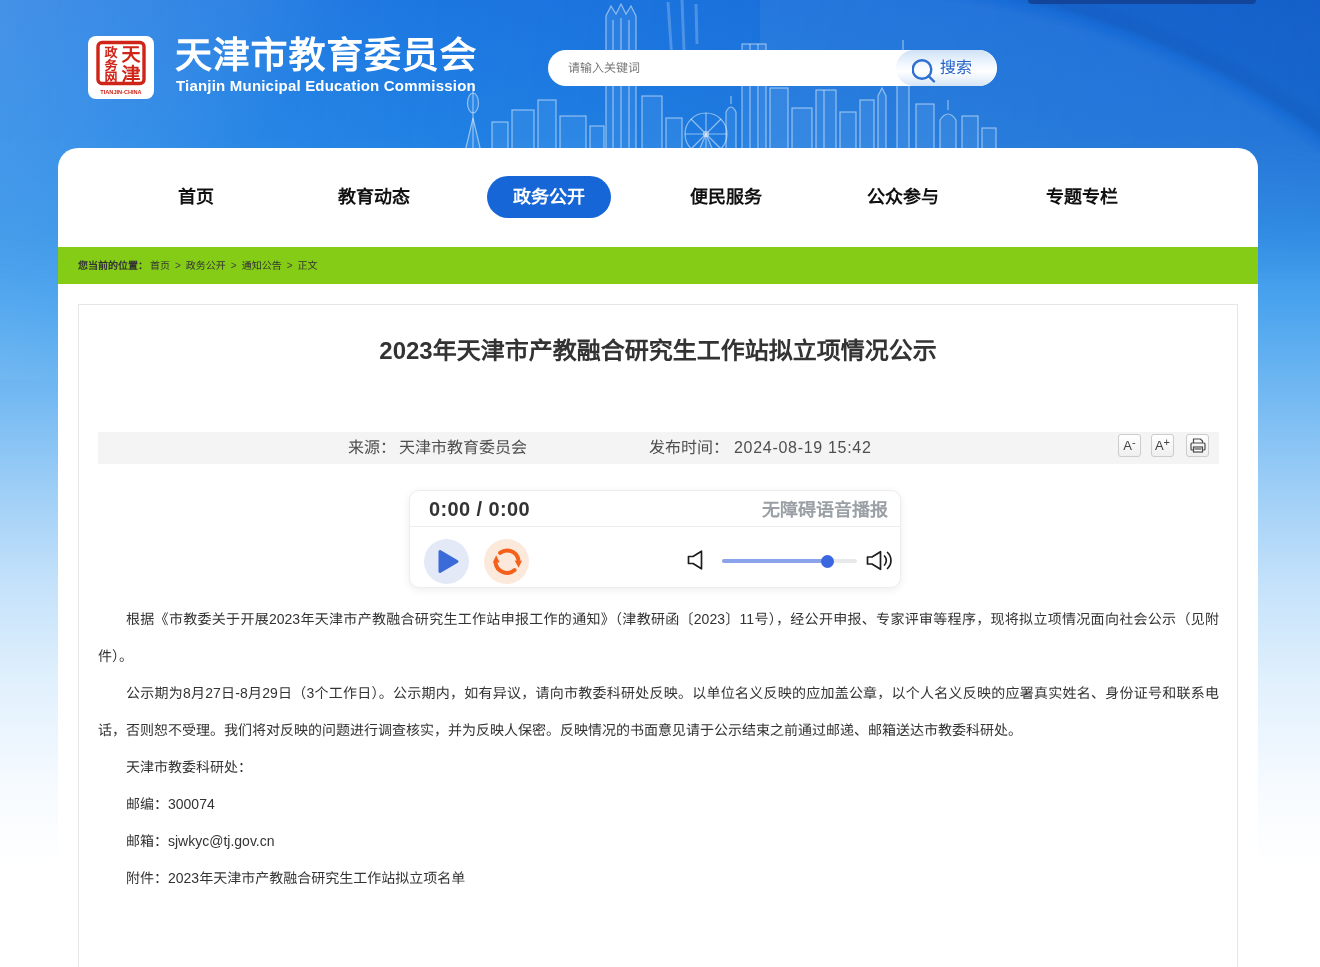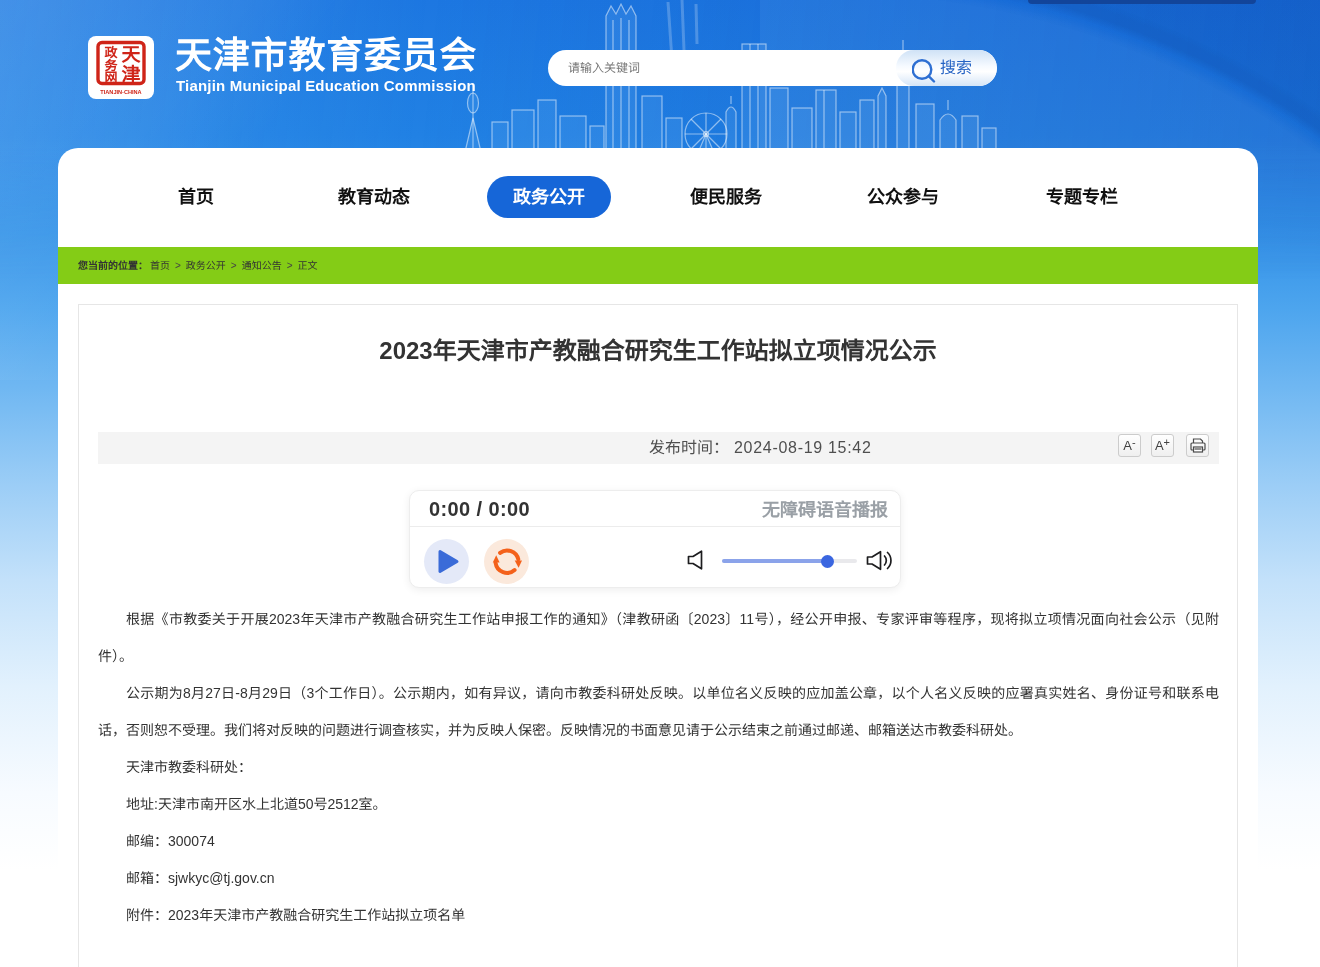--- a/index.html
+++ b/index.html
@@ -165,20 +165,21 @@
     <span style="left:316px">教育动态</span>
     <span style="left:668px">便民服务</span>
     <span style="left:845px">公众参与</span>
     <span style="left:1024px">专题专栏</span>
   </div>
   <div class="pill">政务公开</div>
   <div class="crumb"><b>您当前的位置：</b><span style="margin-left:2px">首页</span><span class="sep">&gt;</span>政务公开<span class="sep">&gt;</span>通知公告<span class="sep">&gt;</span>正文</div>
   <div class="panel">
     <div class="title">2023年天津市产教融合研究生工作站拟立项情况公示</div>
     <div class="meta">
+      <span class="m1">来源：<span style="margin-left:3px">天津市教育委员会</span></span>
       <span class="m2">发布时间：<span style="margin-left:5px;letter-spacing:0.7px">2024-08-19 15:42</span></span>
       <span class="mbtn" style="left:1020px">A<i>-</i></span>
       <span class="mbtn" style="left:1053px">A<i>+</i></span>
       <span class="mbtn" style="left:1088px"><svg width="16" height="15" viewBox="0 0 16 15" fill="none" stroke="#4a4a4a" stroke-width="1.2">
             <path d="M3.5 5 V1 h7 l2 2 V5"></path>
             <rect x="1" y="5" width="14" height="7" rx="1"></rect>
             <rect x="3.5" y="9" width="9" height="5" fill="#fff"></rect>
             <line x1="4.5" y1="11" x2="11.5" y2="11"></line>
           </svg></span>
     </div>
@@ -208,19 +209,18 @@
           <span class="fill"></span>
           <span class="thumb"></span>
         </span>
     </div>
     <div class="art">
       <div class="ind jus">根据《市教委关于开展2023年天津市产教融合研究生工作站申报工作的通知》（津教研函〔2023〕11号），经公开申报、专家评审等程序，现将拟立项情况面向社会公示（见附</div>
       <div>件）。</div>
       <div class="ind jus">公示期为8月27日-8月29日（3个工作日）。公示期内，如有异议，请向市教委科研处反映。以单位名义反映的应加盖公章，以个人名义反映的应署真实姓名、身份证号和联系电</div>
       <div>话，否则恕不受理。我们将对反映的问题进行调查核实，并为反映人保密。反映情况的书面意见请于公示结束之前通过邮递、邮箱送达市教委科研处。</div>
       <div class="ind">天津市教委科研处：</div>
-      <div class="ind">地址:天津市南开区水上北道50号2512室。</div>
       <div class="ind">邮编：300074</div>
       <div class="ind">邮箱：sjwkyc@tj.gov.cn</div>
       <div class="ind">附件：2023年天津市产教融合研究生工作站拟立项名单</div>
     </div>
   </div>
 </div>
 
 </body></html>

